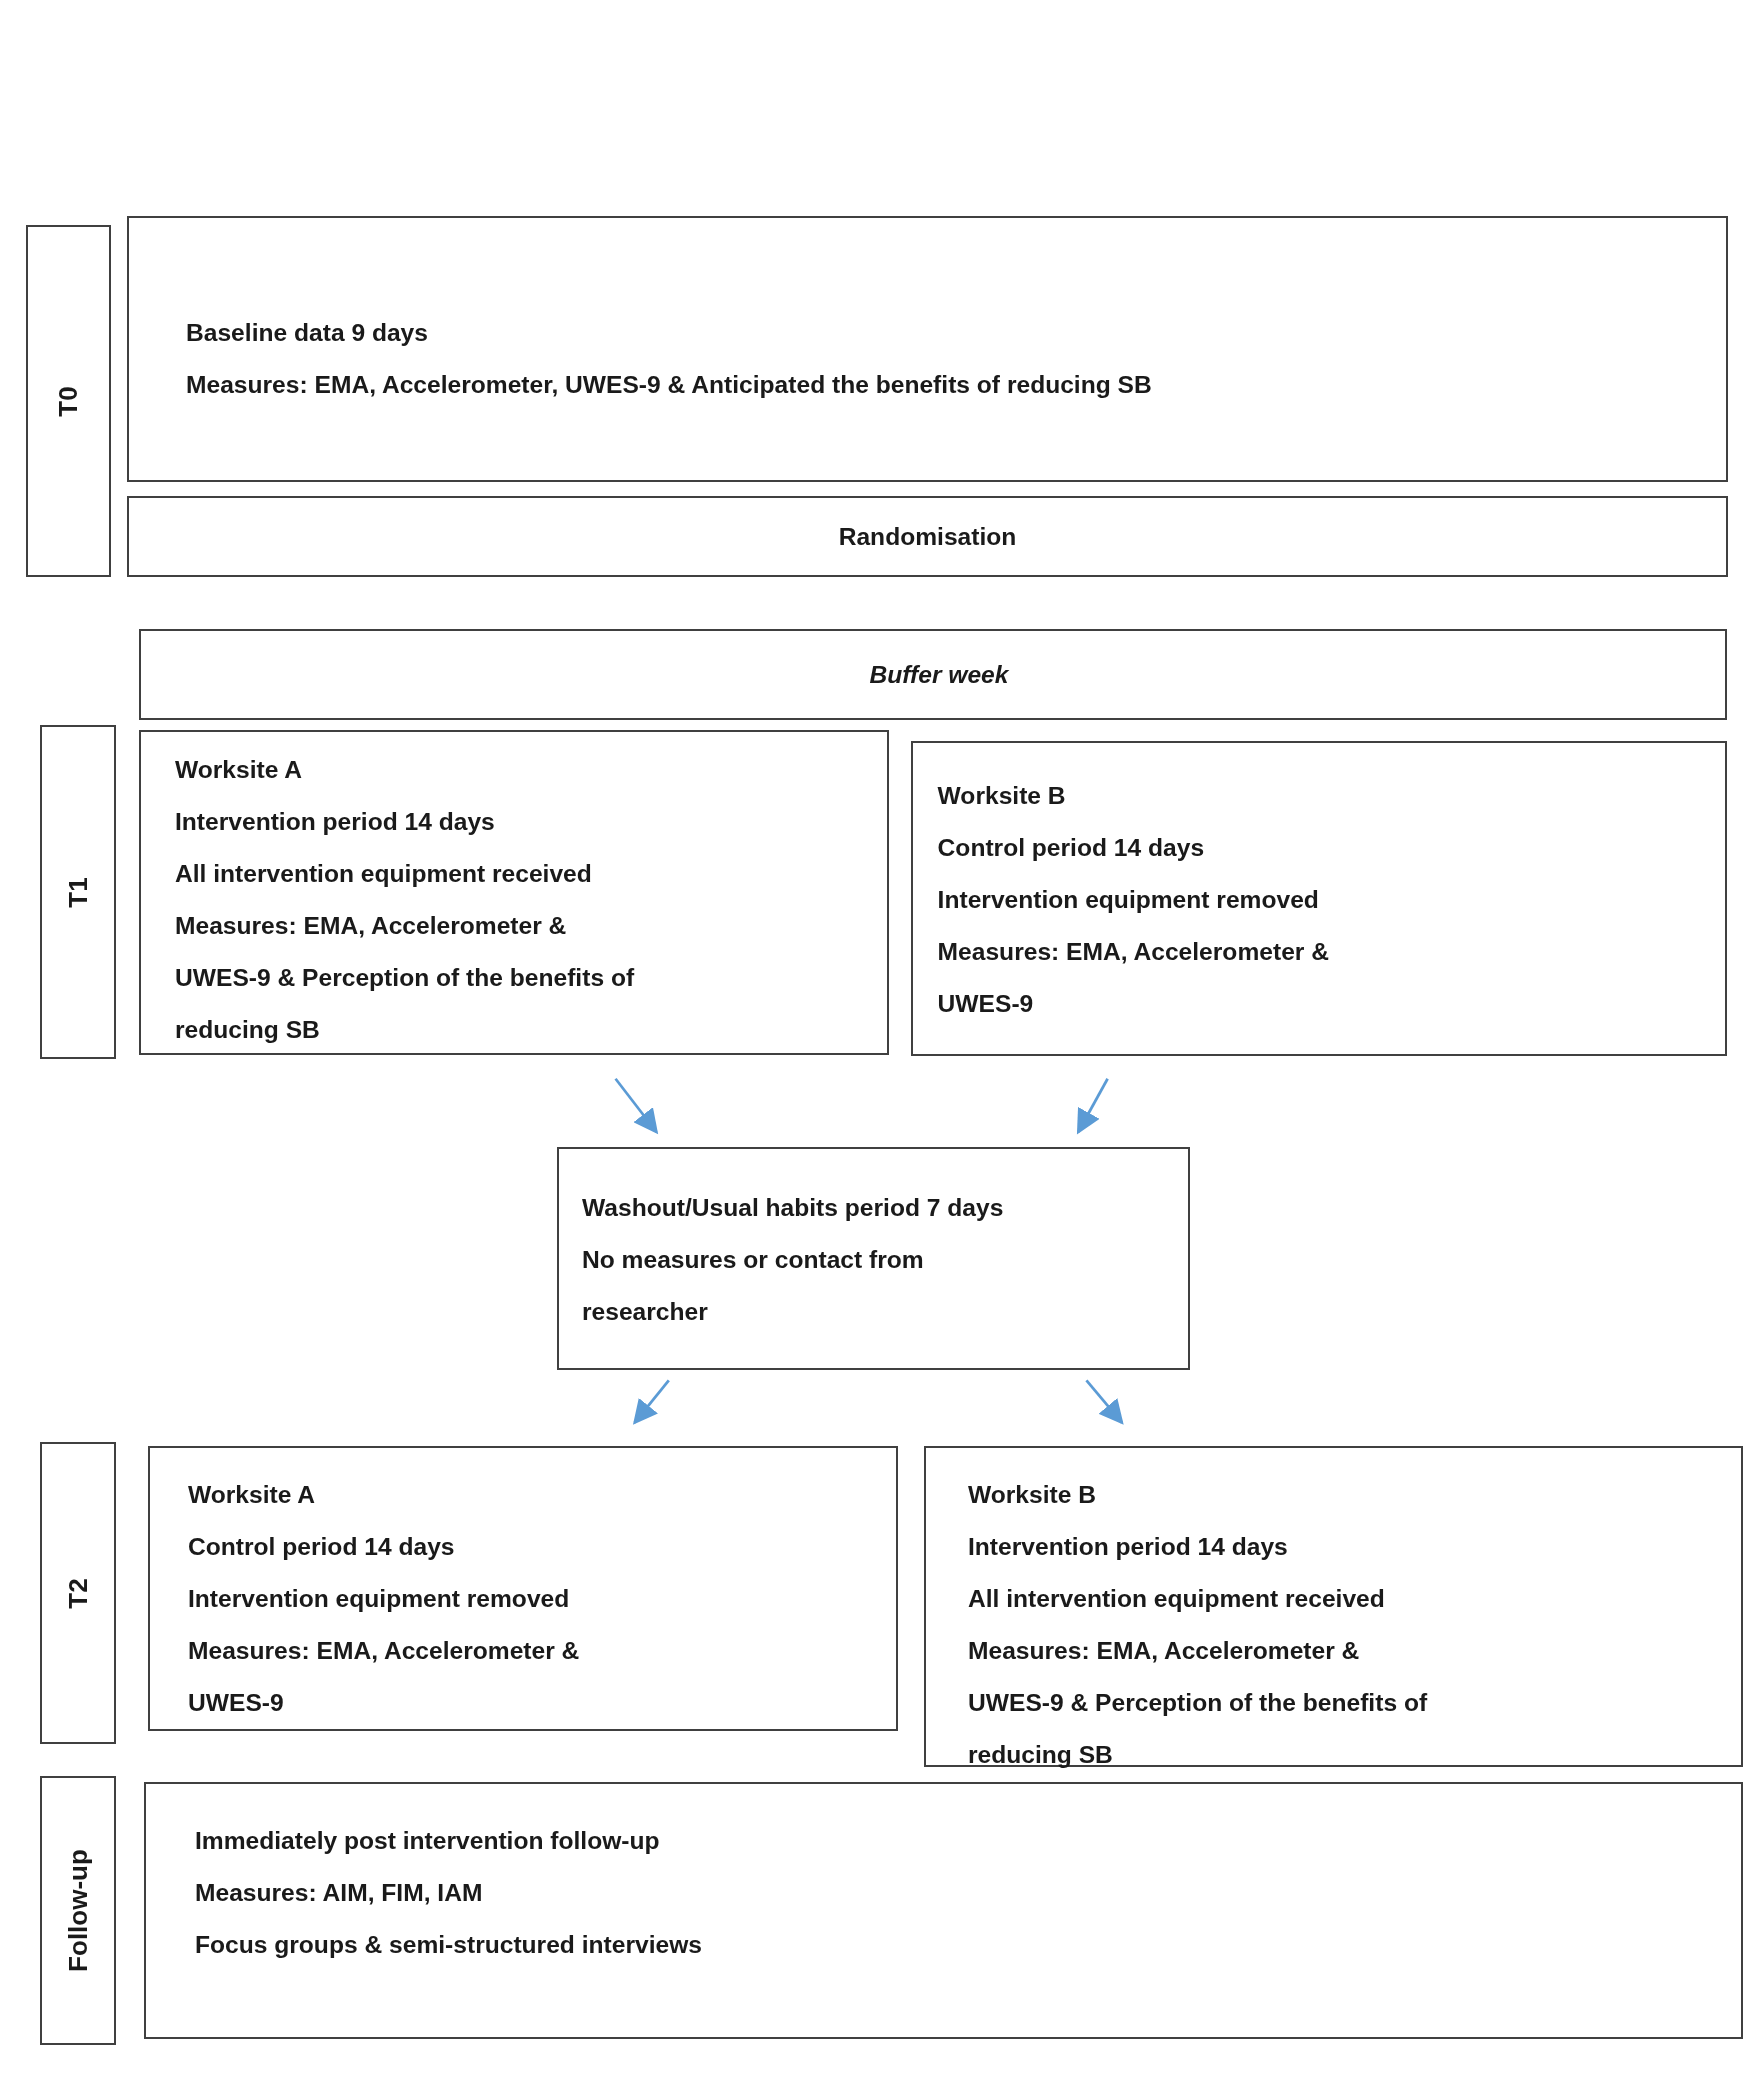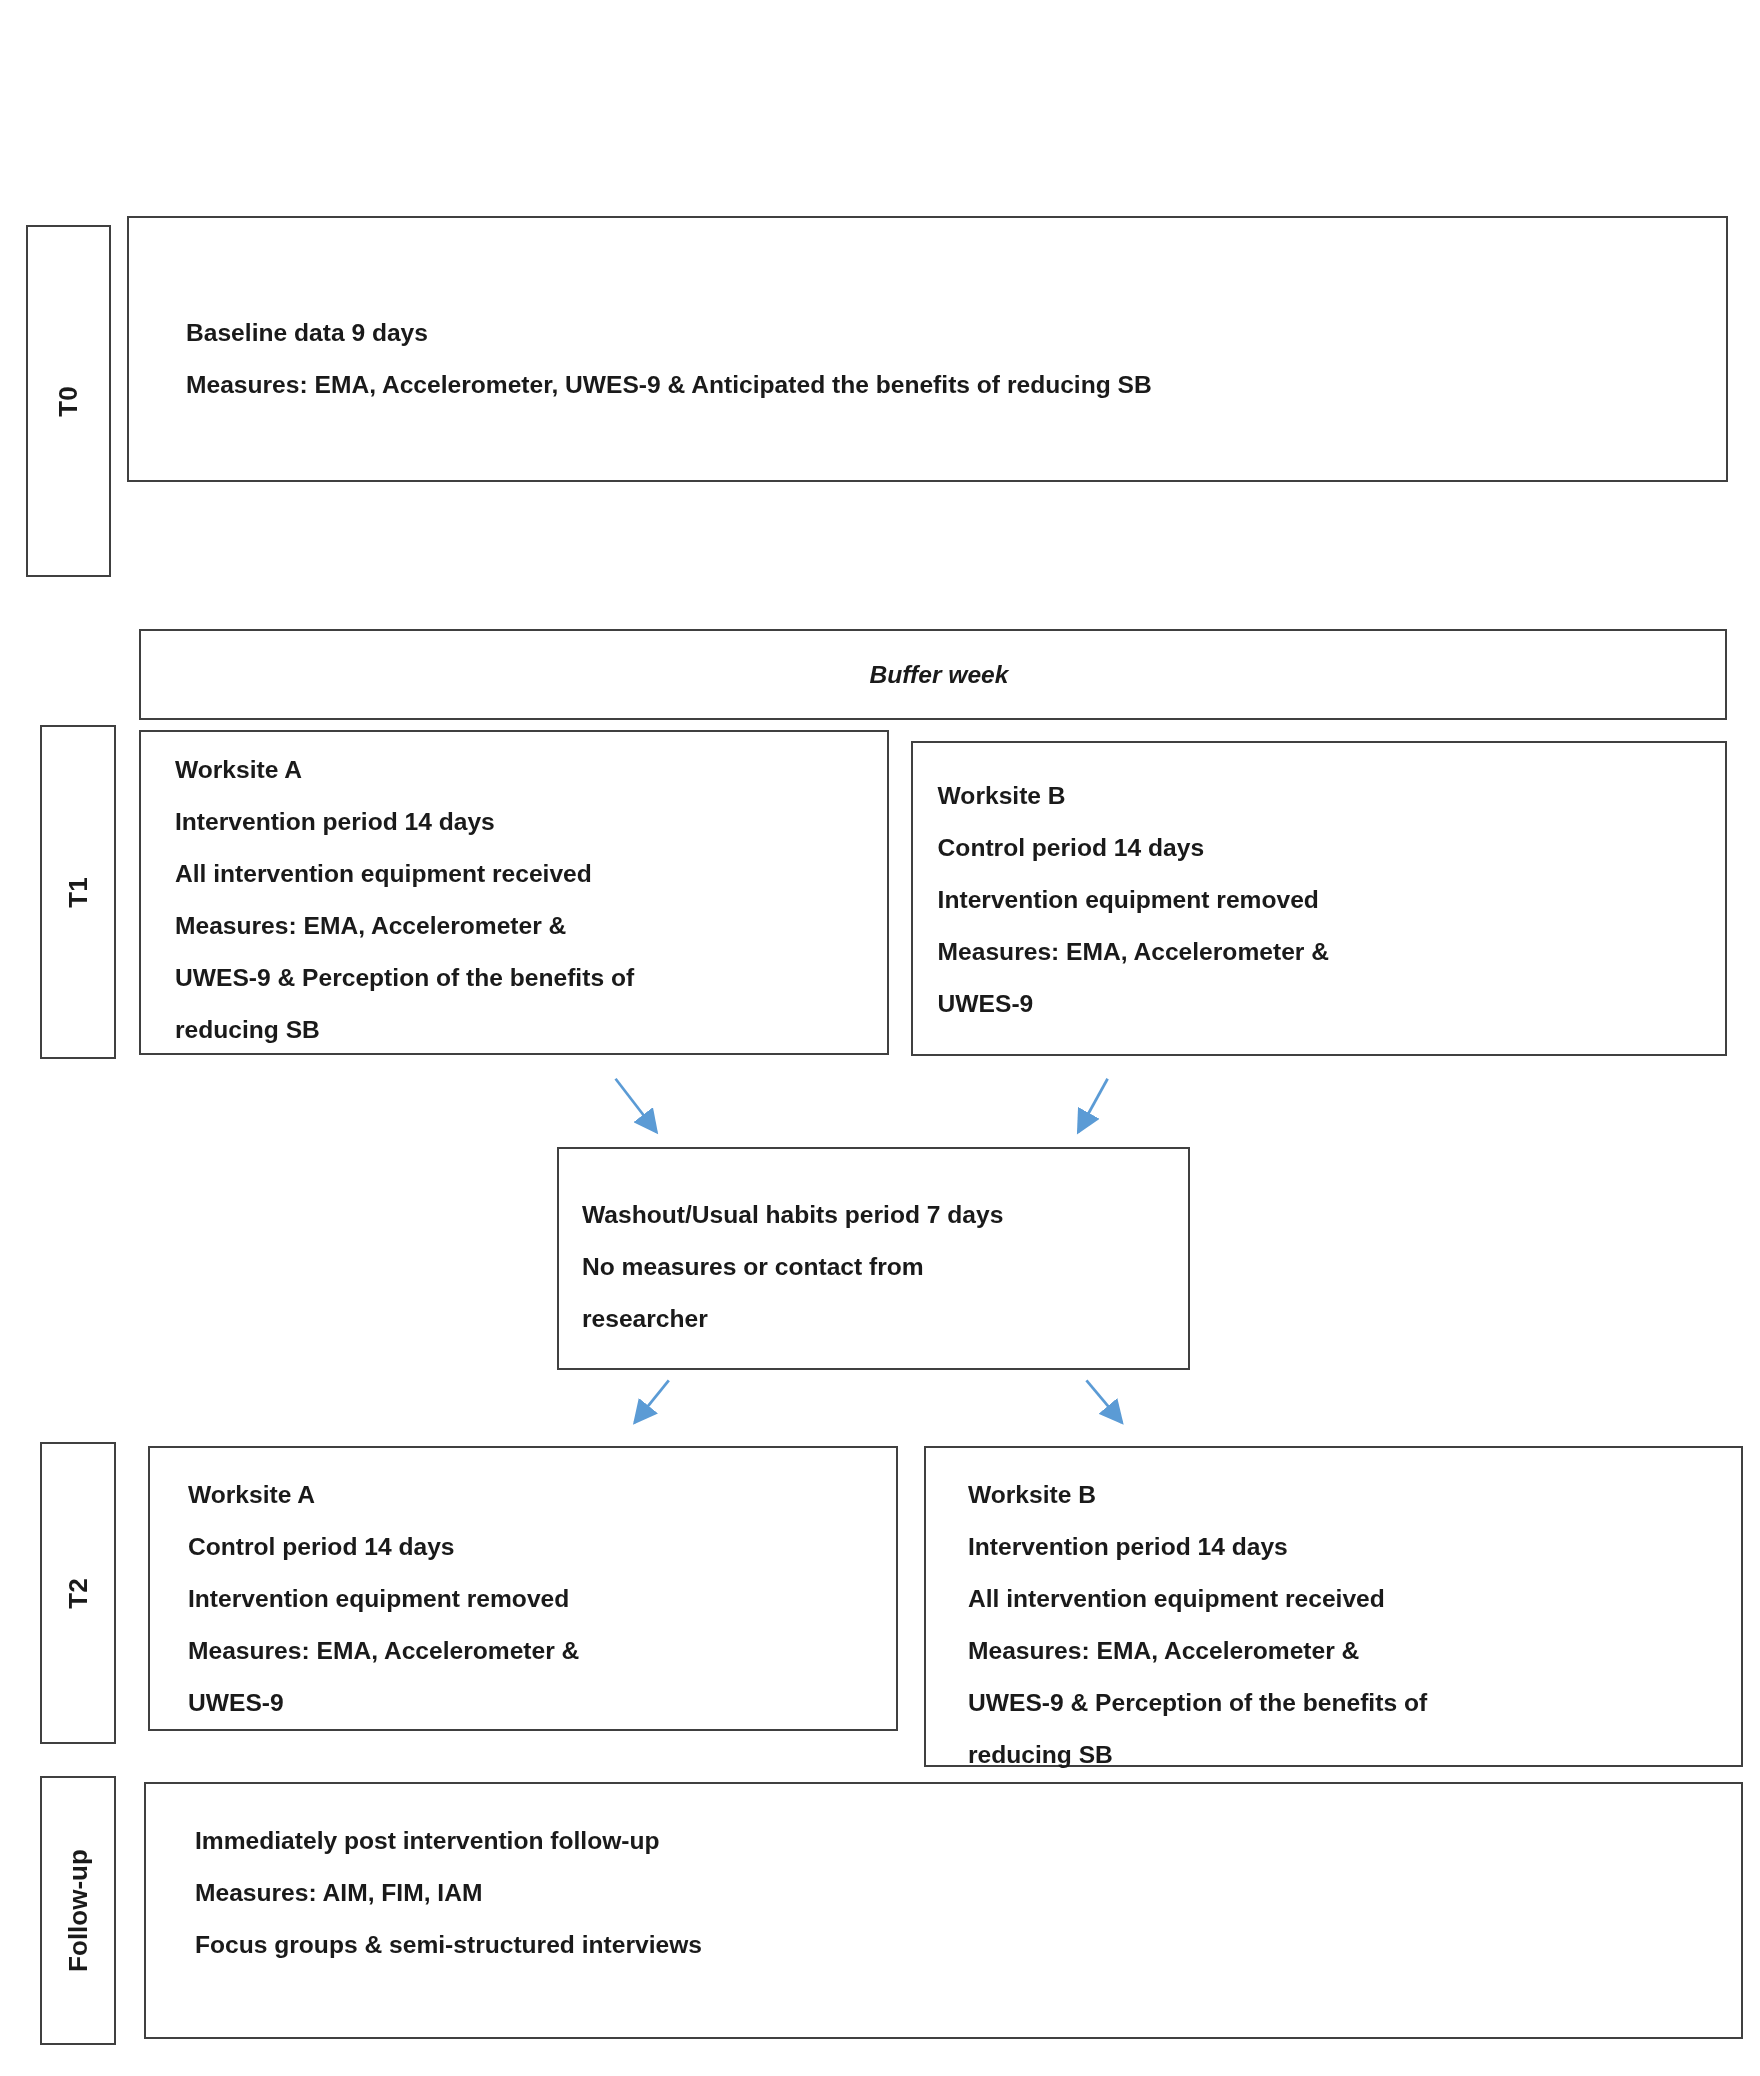--- a/index.html
+++ b/index.html
@@ -67,20 +67,23 @@
 
   <div class="side-label" style="left:26px; top:225px; width:85px; height:352px;">
     <span>T0</span>
   </div>
 
   <div class="box" style="left:127px; top:216px; width:1601px; height:266px; display:flex; align-items:center;">
     <div class="pre" style="padding-left:33px; padding-top:20.5px;margin-left:24px;">Baseline data 9 days
 Measures: EMA, Accelerometer, UWES-9 &amp; Anticipated the benefits of reducing SB</div>
   </div>
 
+  <div class="box center" style="left:127px; top:496px; width:1601px; height:81px;">
+    <span>Randomisation</span>
+  </div>
 
   <div class="box center italic" style="left:139px; top:629px; width:1588px; height:91px;">
     <span>Buffer week</span>
   </div>
 
   <div class="side-label" style="left:40px; top:725px; width:76px; height:334px;">
     <span>T1</span>
   </div>
 
   <div class="box" style="left:139px; top:730px; width:750px; height:325px;">
@@ -94,21 +97,21 @@
 
   <div class="box" style="left:911px; top:741px; width:816px; height:315px;">
     <div class="pre" style="padding:27px 13.7px 0 24.6px;">Worksite B
 Control period 14 days
 Intervention equipment removed
 Measures: EMA, Accelerometer &amp;
 UWES-9</div>
   </div>
 
   <div class="box thick" style="left:557px; top:1147px; width:633px; height:223px;">
-    <div class="pre" style="padding:33px 6.8px 0 23px;margin-top:7px;">Washout/Usual habits period 7 days
+    <div class="pre" style="padding:33px 6.8px 0 23px;">Washout/Usual habits period 7 days
 No measures or contact from
 researcher</div>
   </div>
 
   <div class="side-label" style="left:40px; top:1442px; width:76px; height:302px;">
     <span>T2</span>
   </div>
 
   <div class="box" style="left:148px; top:1446px; width:750px; height:285px;">
     <div class="pre" style="padding:20.5px 13.7px 0 38px;">Worksite A

